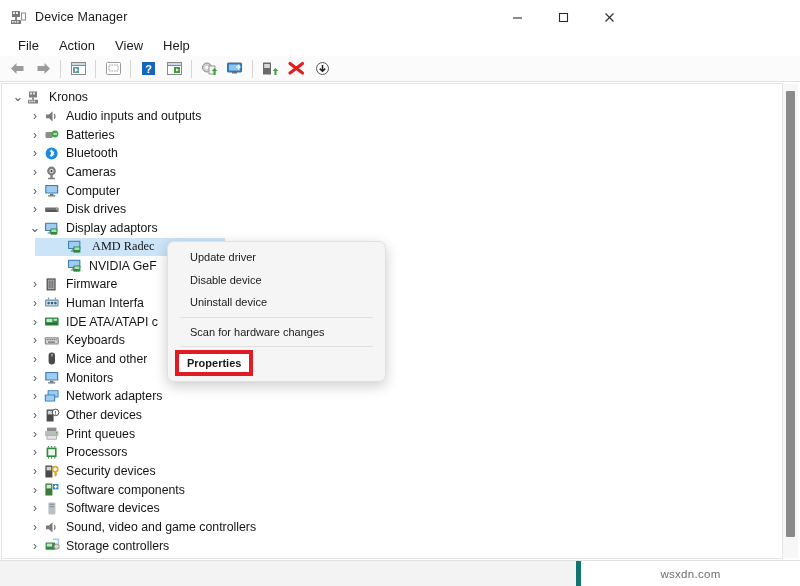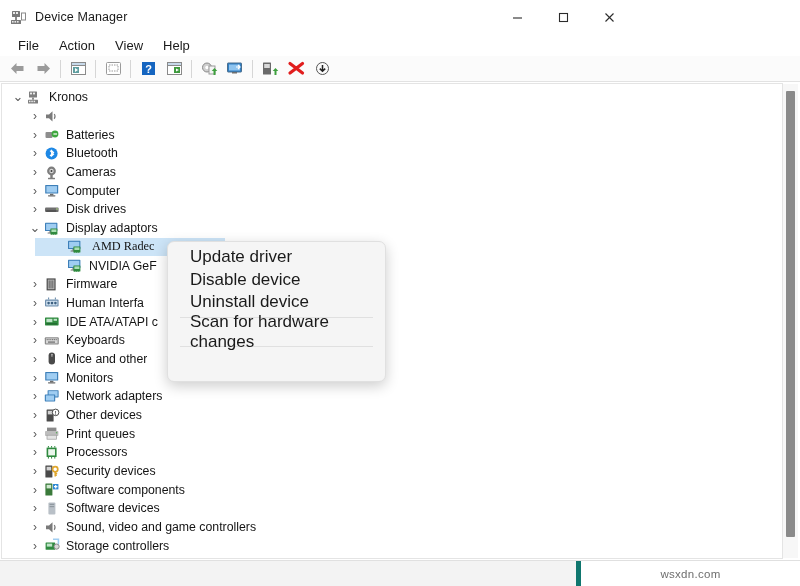--- a/index.html
+++ b/index.html
@@ -143,21 +143,21 @@
     border: 1px solid #e0e0e0;
     border-radius: 7px;
     box-shadow: 0 4px 14px rgba(0,0,0,.20);
     padding: 4px 0;
     z-index: 30;
   }
   .ctx-item {
     height: 22.5px;
     display: flex; align-items: center;
     padding-left: 22px;
-    font-size: 17px; color: #1a1a1a;
+    font-size: 11px; color: #1a1a1a;
   }
   .ctx-sep {
     height: 1px; background: #e0e0e0;
     margin: 3px 12px;
   }
   .ctx-item.boxed {
     position: relative;
     font-weight: bold;
     margin-left: 7px;
     width: 78px;
@@ -336,20 +336,21 @@
           <span class="lbl">Kronos</span>
         </div>
         <div class="node d1">
           <span class="chev" style="font-size: 12px;">›</span>
           <span class="ico">
             <svg width="16" height="15" viewBox="0 0 16 15">
               <path d="M2 5.5 L5 5.5 L8.5 2.2 L8.5 12.5 L5 9.3 L2 9.3 Z" fill="#7a7a7a"></path>
               <path d="M10.2 5 Q12 7.4 10.2 9.8" stroke="#7a7a7a" stroke-width="1.1" fill="none"></path>
             </svg>
           </span>
+          <span class="lbl">Audio inputs and outputs</span>
         </div>
         <div class="node d1">
           <span class="chev" style="font-size: 12px;">›</span>
           <span class="ico">
             <svg width="16" height="15" viewBox="0 0 16 15">
               <rect x="1.5" y="5" width="7" height="6" rx="1" fill="#8d8d8d"></rect>
               <rect x="8.5" y="6.5" width="1.6" height="3" fill="#8d8d8d"></rect>
               <circle cx="11" cy="7" r="3.4" fill="#3fa83f"></circle>
               <path d="M9.4 7 L13 7" stroke="#fff" stroke-width="1.2"></path>
             </svg>
@@ -663,19 +664,22 @@
         <span>Disable device</span>
       </div>
       <div class="ctx-item">
         <span>Uninstall device</span>
       </div>
       <div class="ctx-sep"></div>
       <div class="ctx-item">
         <span>Scan for hardware changes</span>
       </div>
       <div class="ctx-sep"></div>
+      <div class="ctx-item boxed" style="border-color: rgb(224, 27, 36);">
+        <span>Properties</span>
+      </div>
     </div>
 
   <div class="statusbar">
     <div class="status-cell">wsxdn.com</div>
   </div>
 
 </div>
 
 </body></html>

